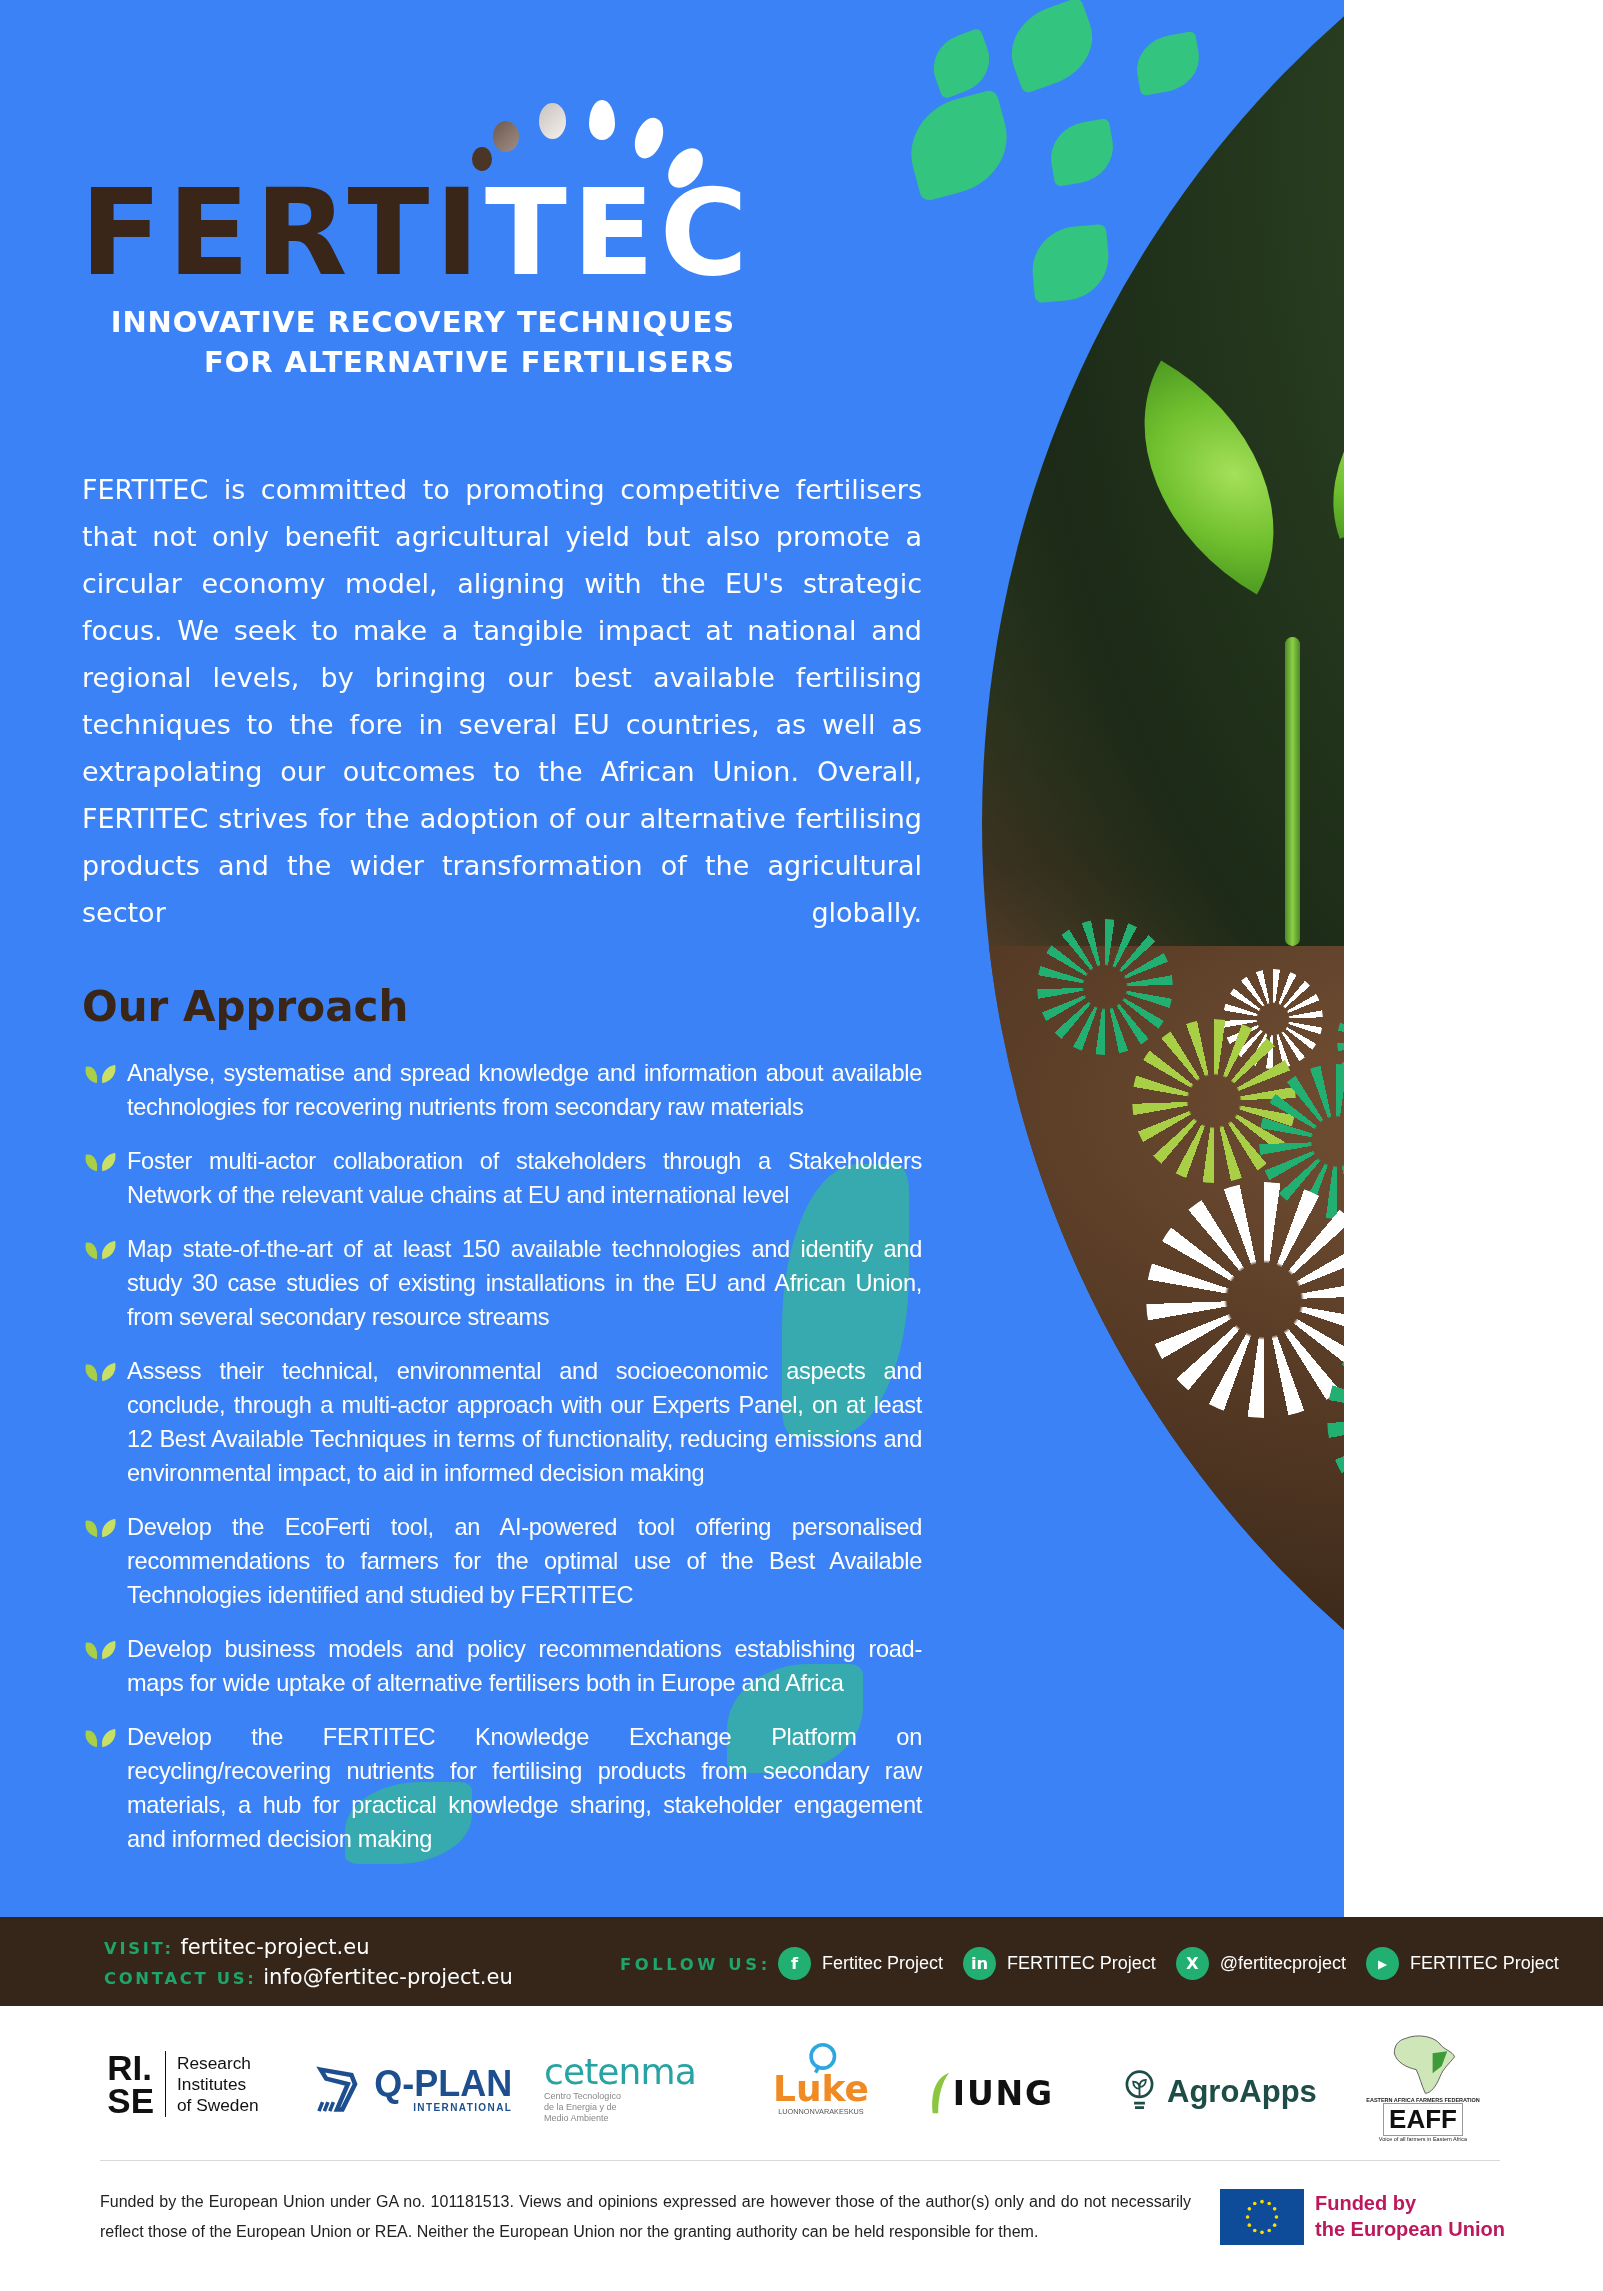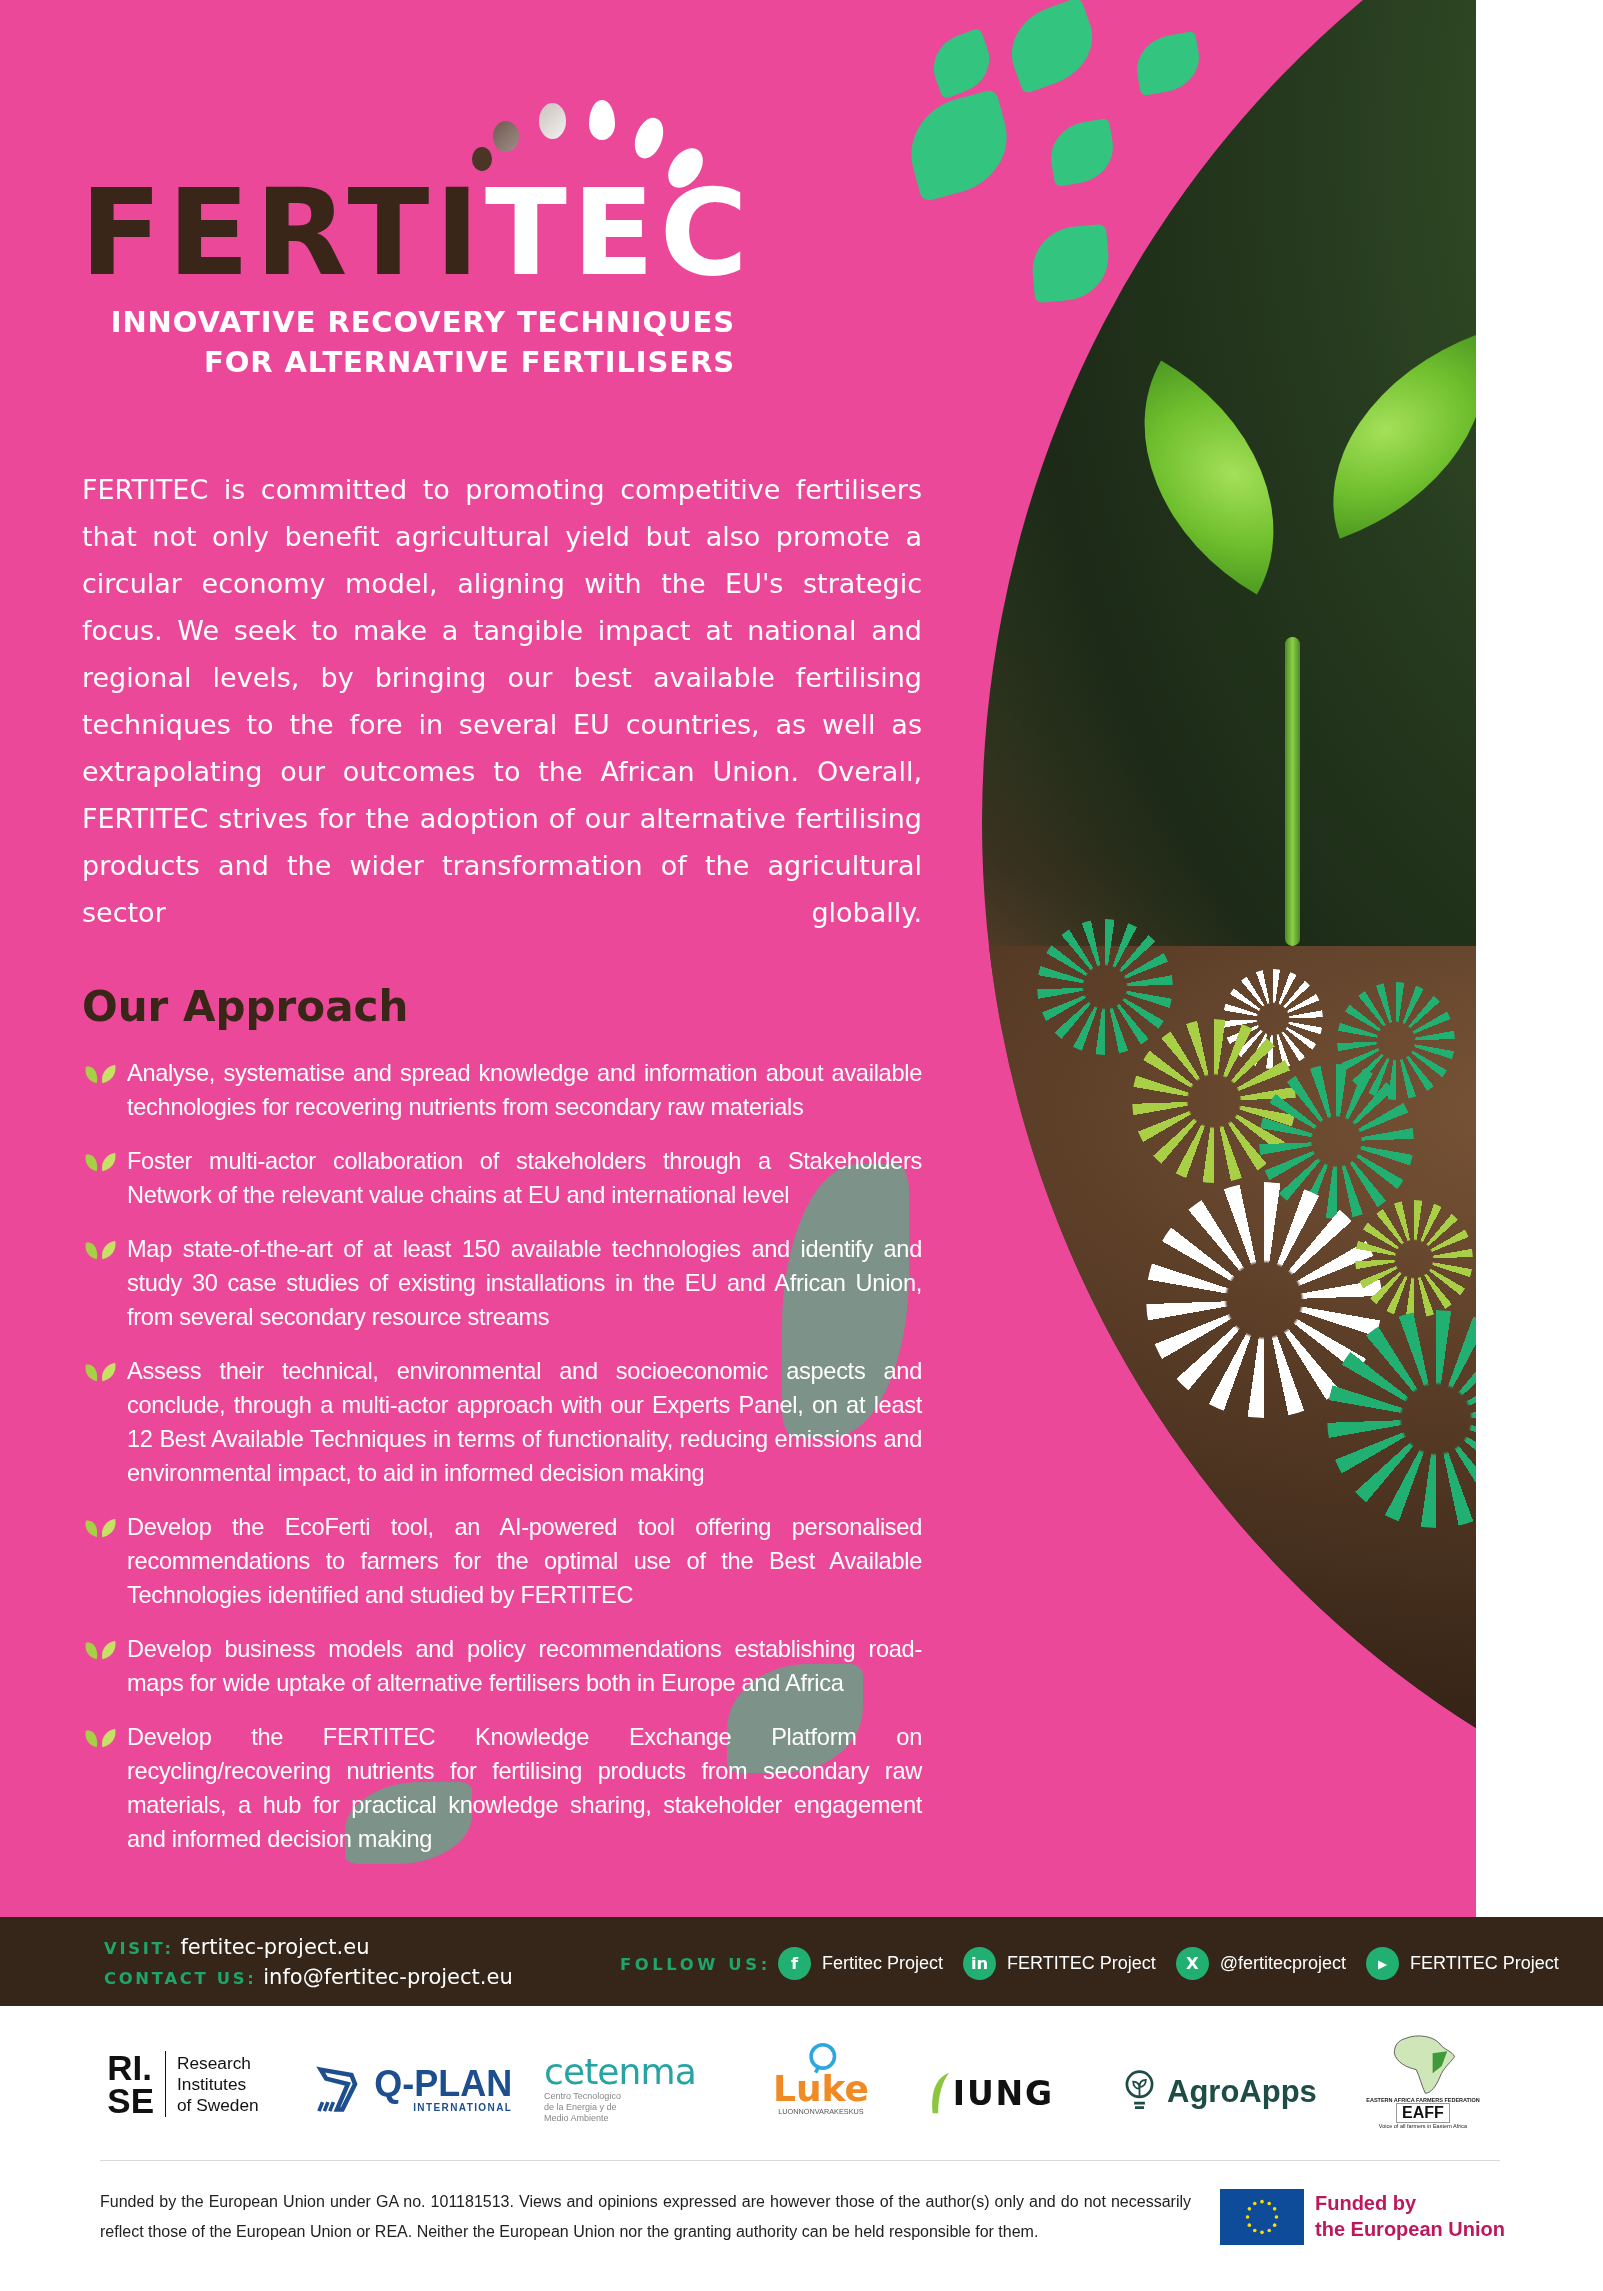--- a/index.html
+++ b/index.html
@@ -1,17 +1,17 @@
 <!DOCTYPE html>
 <html style="font-size:14.5px"><head>
 <meta charset="utf-8">
 <style>
   html, body { margin: 0; padding: 0; }
   body { width: 1604px; height: 2291px; position: relative; overflow: hidden; background: #ffffff; font-family: "Liberation Sans", sans-serif; }
-  .green-panel { position: absolute; left: 0; top: 0; width: 1476px; height: 1917px; background: #ec4899; overflow: hidden; }
+  .green-panel { position: absolute; left: 0; top: 0; width: 1344px; height: 1917px; background: #3b82f6; overflow: hidden; }
   .leaf-bg { position: absolute; background: #33c47f; border-radius: 60% 10% 60% 10%; }
   .photo-circle { position: absolute; left: 982px; top: -236px; width: 2055px; height: 2118px; border-radius: 50%; overflow: hidden;
      background: radial-gradient(ellipse at 40% 18%, #3f5d2e 0%, #25391e 30%, #1c2a17 45%, transparent 60%),
                  linear-gradient(180deg, #263b20 0%, #2e4425 35%, #4a3624 52%, #6a4a30 60%, #3a2718 75%, #1a120c 100%); }
   .soil { position: absolute; left: 0; top: 1182px; width: 100%; height: 818px;
      background: radial-gradient(ellipse at 30% 20%, #7b5638 0%, #5a3d27 30%, #3b2819 60%, #1b130c 100%); }
   .sprout-stem { position: absolute; left: 303px; top: 873px; width: 14.5px; height: 309px; background: linear-gradient(90deg,#4c8a2a,#8bcf44,#4c8a2a); border-radius: 7.3px; }
   .sprout-leaf { position: absolute; background: radial-gradient(ellipse at 60% 40%, #a5e05a 0%, #6fbf2e 50%, #3f8a1c 100%); border-radius: 0 100% 0 100%; }
   .burst { position: absolute; border-radius: 50%; }
   .header-logo { position: absolute; left: 80px; top: 91px; width: 655px; height: 200px; }
@@ -219,21 +219,21 @@
         <path d="M17 30 V18 M17 22 C12 22 10 18 10 14 C14 14 17 16 17 22 M17 20 C22 20 24 16 24 12 C20 12 17 14 17 20" fill="none" stroke="#1d4d46" stroke-width="2"></path>
       </svg>
     <div style="font-family:'Liberation Sans',sans-serif;font-weight:bold;font-size:31px;color:#1d4d46;margin-left:12px;">AgroApps</div>
   </div>
   <div class="partner" style="left:1264px;top:0px;flex-direction:column;align-items:center;width:118px;">
     <svg width="73" height="64" viewBox="0 0 80 70">
         <path d="M20 6 C34 0 52 4 58 12 C62 18 72 20 74 26 C68 34 62 38 58 48 C54 58 48 66 42 66 C38 58 36 48 32 40 C22 38 10 32 8 22 C8 14 12 8 20 6Z" fill="#cfe6b8" stroke="#555" stroke-width="1"></path>
         <path d="M50 22 L66 20 L60 36 L50 44 Z" fill="#3f9a3a"></path>
       </svg>
     <div style="font-family:'Liberation Sans',sans-serif;font-size:5.5px;font-weight:bold;color:#222;">EASTERN AFRICA FARMERS FEDERATION</div>
-    <div style="font-family:'Liberation Sans',sans-serif;font-weight:bold;font-size:16px;color:#111;border:0.9px solid #999;padding:0 5.5px;">EAFF</div>
+    <div style="font-family:'Liberation Sans',sans-serif;font-weight:bold;font-size:26px;color:#111;border:0.9px solid #999;padding:0 5.5px;">EAFF</div>
     <div style="font-family:'Liberation Sans',sans-serif;font-size:5.5px;color:#222;">Voice of all farmers in Eastern Africa</div>
   </div>
 </div>
 
 <div class="divider"></div>
 
 <p class="disclaimer" style="margin:0;">Funded by the European Union under GA no. 101181513. Views and opinions expressed are however those of the author(s) only and do not necessarily reflect those of the European Union or REA. Neither the European Union nor the granting authority can be held responsible for them.</p>
 
 <div class="eu-flag">
   <svg width="84" height="56" viewBox="0 0 92 62">

